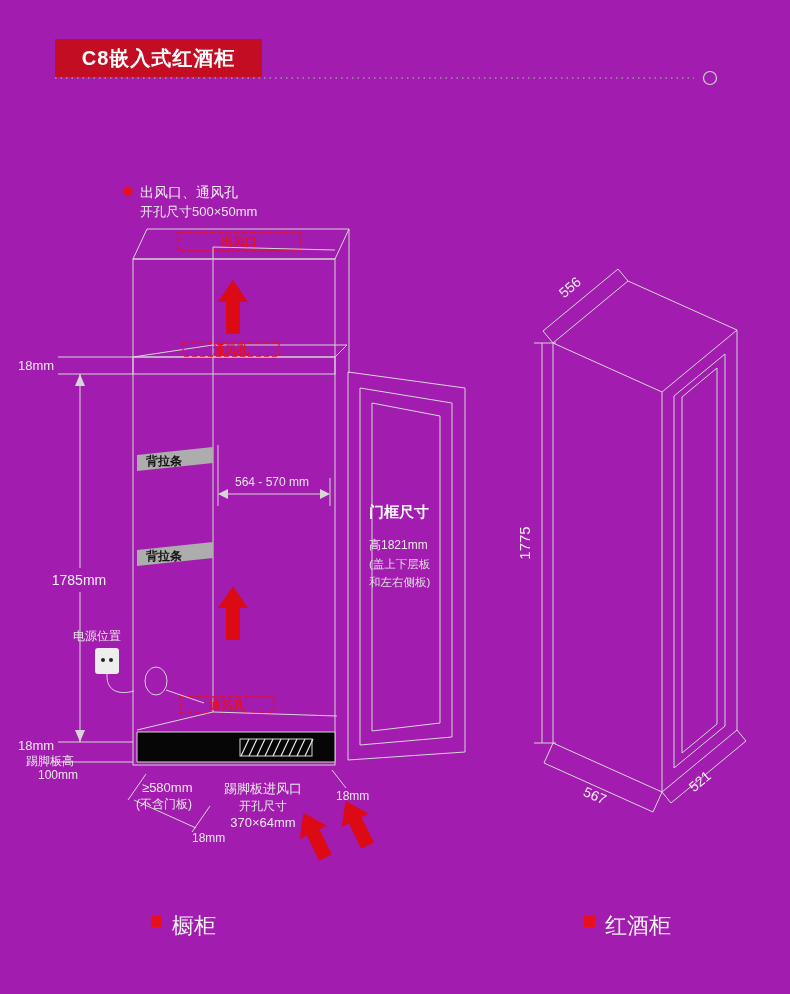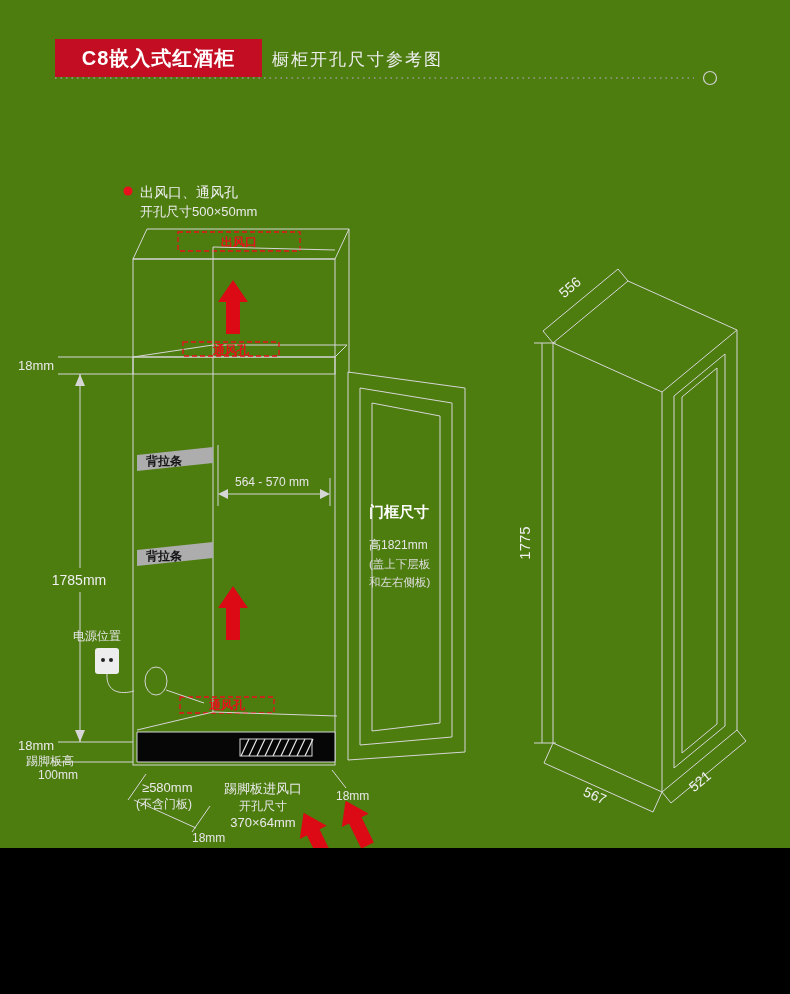--- a/index.html
+++ b/index.html
@@ -1,16 +1,16 @@
 <!DOCTYPE html>
 <html><head>
 <meta charset="utf-8">
 <style>
   html,body{margin:0;padding:0;background:#000;}
-  .page{position:relative;width:790px;height:848px;background:#4d7c0f;overflow:hidden;
+  .page{position:relative;width:790px;height:994px;background:#a21caf;overflow:hidden;
         font-family:"Liberation Sans",sans-serif;}
   .badge{position:absolute;left:55px;top:39px;width:207px;height:38px;background:#c30d23;
          color:#fff;font-size:20px;font-weight:bold;display:flex;align-items:center;
          justify-content:center;letter-spacing:1px;}
   .title{position:absolute;left:272px;top:48px;color:#ededed;font-size:17px;letter-spacing:2px;}
   svg.scene{position:absolute;left:0;top:0;}
   svg text{font-family:"Liberation Sans",sans-serif;}
   .ln{stroke:#d6d6d6;stroke-width:1;fill:none;}
   .lnf{stroke:#d6d6d6;stroke-width:1;fill:#060606;}
   .rail{fill:#adadad;stroke:none;}
@@ -27,21 +27,20 @@
   .tdark{fill:#141414;font-size:12px;font-weight:bold;}
   .cap{fill:#f2f2f2;font-size:22px;}
   .mid{text-anchor:middle;}
 </style>
 </head>
 <body>
 
 <div class="page">
 
   <div class="badge">C8嵌入式红酒柜</div>
-  <div class="title">橱柜开孔尺寸参考图</div>
 
   <svg class="scene" width="790" height="994" viewBox="0 0 790 994">
 
     <g>
       <line x1="55" y1="78" x2="694" y2="78" stroke="#9a9a9a" stroke-width="1.5" stroke-dasharray="1.5 4"></line>
       <circle cx="710" cy="78" r="6.5" stroke="#cfcfcf" stroke-width="1.2" fill="none"></circle>
     </g>
 
     <g>
       <circle cx="128" cy="191" r="4.5" fill="#e8101c"></circle>

